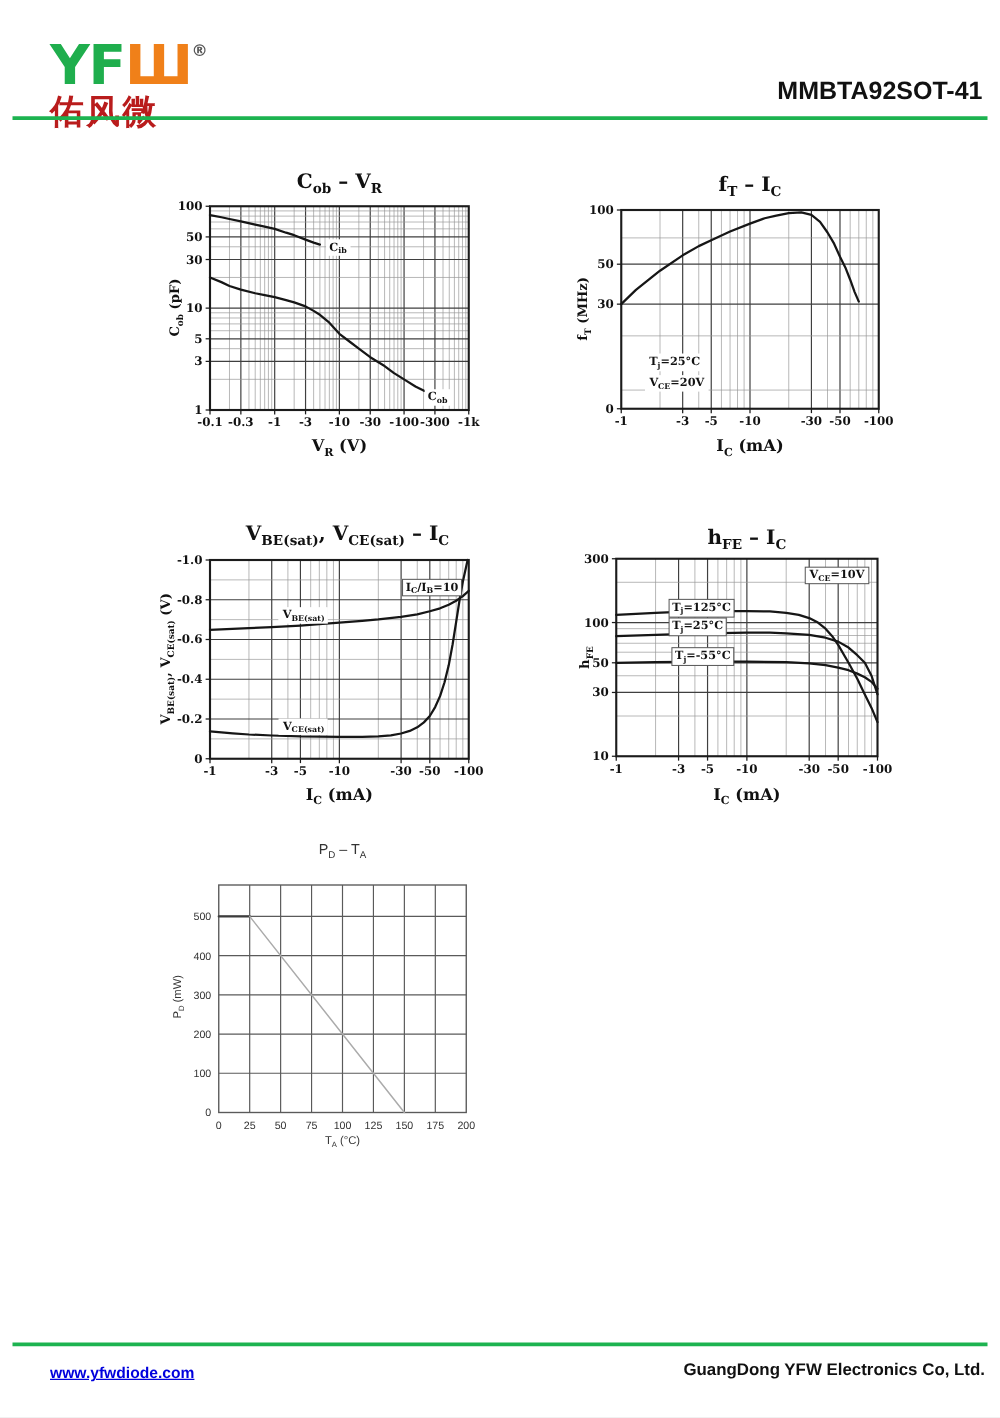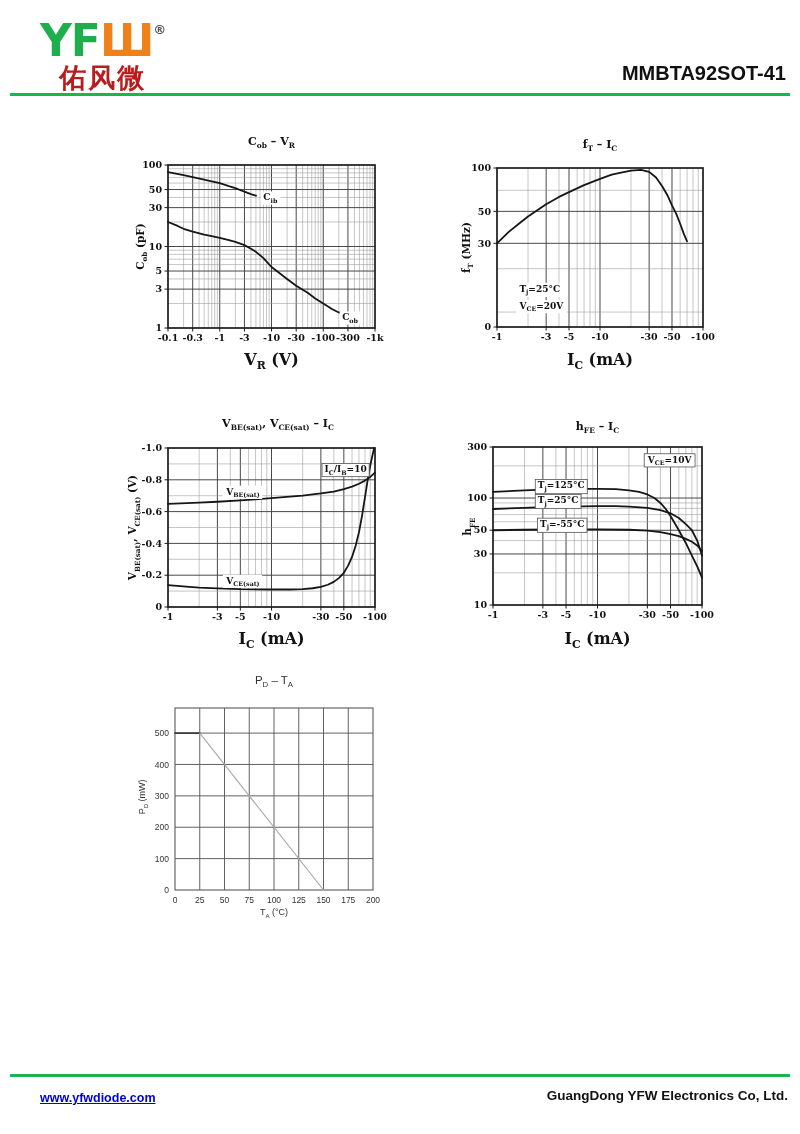--- a/index.html
+++ b/index.html
@@ -1,33 +1,33 @@
 <!DOCTYPE html>
 <html><head>
 <meta charset="utf-8">
 <style>
   html,body{margin:0;padding:0;background:#e8e8e8;}
   .page{position:relative;width:800px;height:1134px;background:#ffffff;margin:0 auto;overflow:hidden;
         font-family:"Liberation Sans",sans-serif;}
   
-  .logo{position:absolute;left:40px;top:8px;text-align:center;}
+  .logo{position:absolute;left:40px;top:20px;}
   .logo-row{font-family:"DejaVu Sans",sans-serif;font-weight:bold;font-size:44px;line-height:44px;letter-spacing:-1px;}
   .logo-yf{color:#1fae4d;}
   .logo-w{color:#f08019;}
   .logo-reg{font-size:13px;color:#555;vertical-align:22px;font-weight:bold;}
   .logo-cn{font-family:"DejaVu Sans",sans-serif;font-weight:bold;font-size:27px;line-height:30px;color:#b91c1c;letter-spacing:2px;}
   .part-line{position:absolute;right:14px;top:62px;font-size:20px;font-weight:bold;color:#111;
              display:flex;font-family:"Liberation Sans",sans-serif;}
   .rule{position:absolute;left:10px;right:10px;height:3px;background:#1db350;}
   .rule.top{top:93px;}
   .rule.bottom{top:1074px;}
   
   .chart{position:static;}
-  .ct{position:absolute;text-align:center;font-family:"DejaVu Serif",serif;font-weight:bold;font-size:11px;color:#111;}
-  .xl{position:absolute;text-align:center;font-family:"DejaVu Serif",serif;font-weight:bold;font-size:16px;color:#111;}
+  .ct{position:absolute;text-align:center;font-family:"DejaVu Serif",serif;font-weight:bold;font-size:16px;color:#111;}
+  .xl{position:absolute;text-align:center;font-family:"DejaVu Serif",serif;font-weight:bold;font-size:13px;color:#111;}
   .yl{position:absolute;text-align:center;font-family:"DejaVu Serif",serif;font-weight:bold;font-size:10.5px;color:#111;
       transform:rotate(-90deg);transform-origin:center;white-space:nowrap;}
   .light .ct{font-family:"Liberation Sans",sans-serif;font-weight:normal;font-size:11.5px;color:#333;}
   .light .xl,.light .yl{font-family:"Liberation Sans",sans-serif;font-weight:normal;font-size:9px;color:#333;}
   svg.plot{position:absolute;overflow:visible;}
   .c1 .ct{left:168px;top:135px;width:207px;}
   .c1 svg{left:126px;top:155px;}
   .c1 .xl{left:168px;top:350px;width:207px;}
   .c1 .yl{left:60px;top:239px;width:163px;}
   .c2 .ct{left:497px;top:138px;width:206px;}

